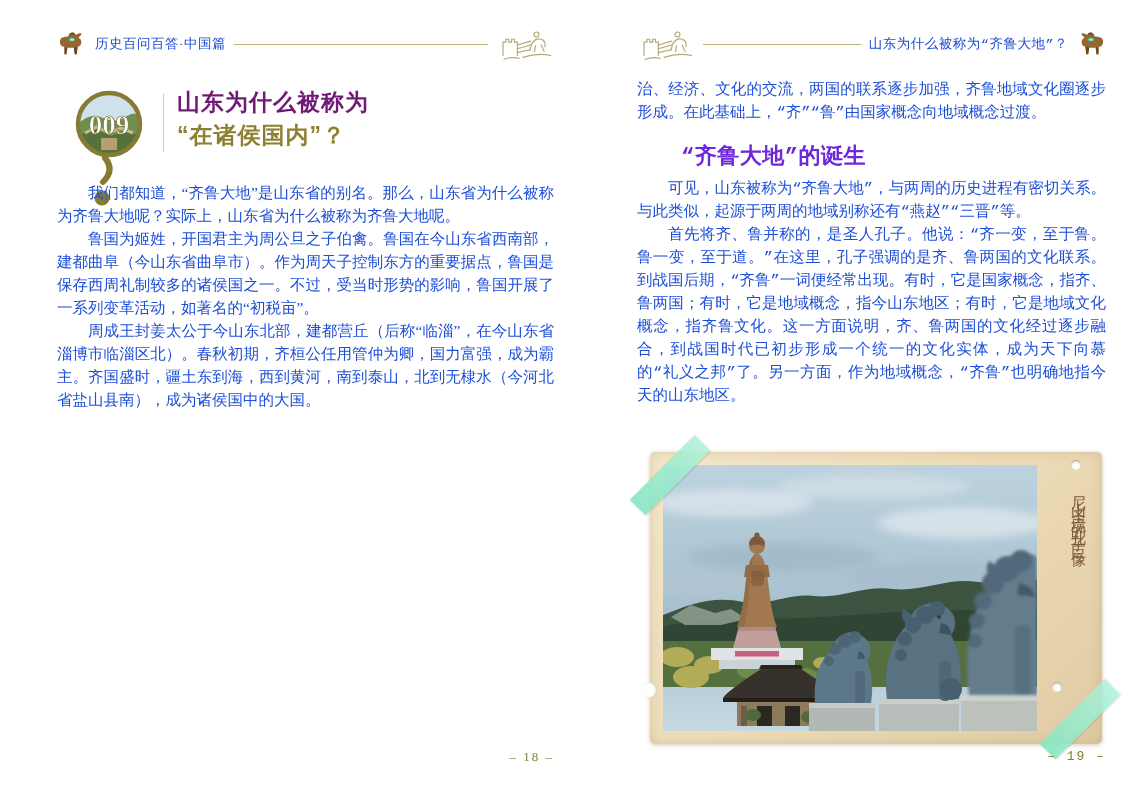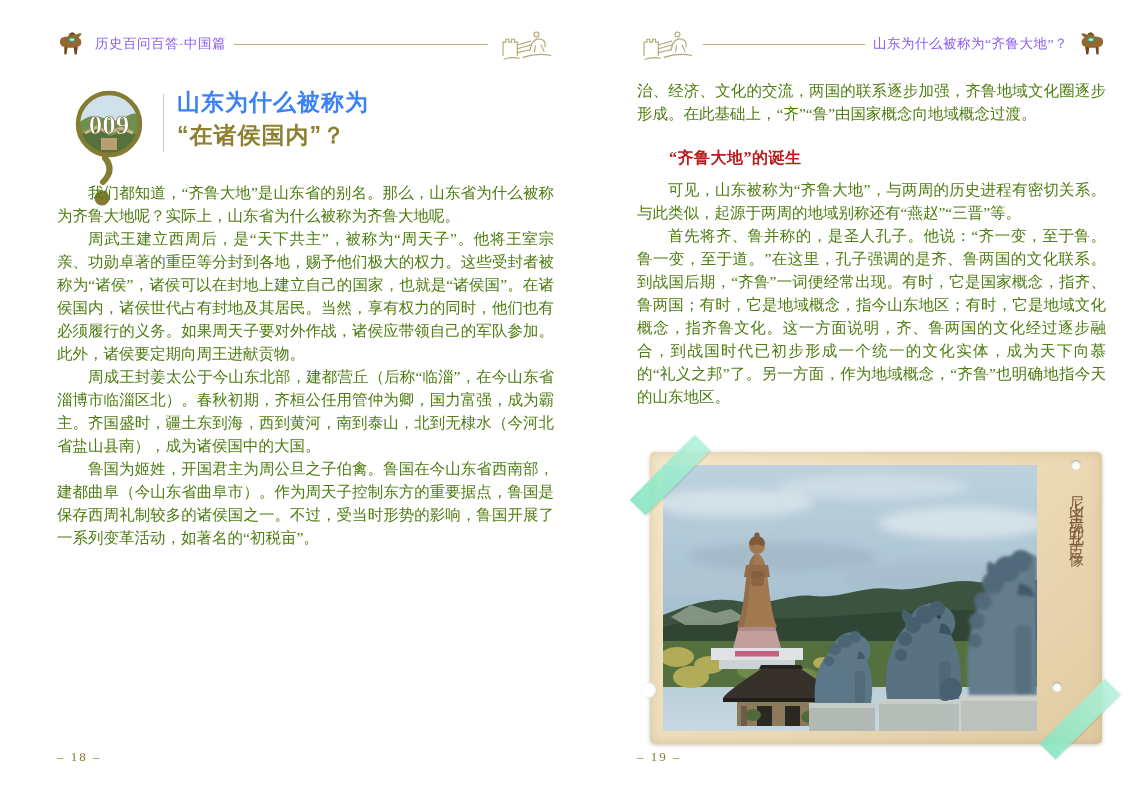--- a/index.html
+++ b/index.html
@@ -2,52 +2,52 @@
 <html><head>
 <meta charset="utf-8">
 <style>
   * { margin:0; padding:0; box-sizing:border-box; }
   html,body { width:1133px; height:800px; background:#ffffff; overflow:hidden;
               font-family:"Liberation Serif","DejaVu Serif",serif; }
   .spread { position:relative; width:1133px; height:800px; background:#fff; }
 
   .page { position:absolute; top:0; height:800px; }
   .page-left  { left:57px;  width:497px; }
-  .page-right { left:637px; width:469px; }
+  .page-right { left:637px; width:469px;font-family:Liberation Mono, monospace; }
 
   
   .running-head { position:absolute; top:26px; left:0; right:0; height:36px;
                   display:flex; align-items:center; gap:8px; }
-  .running-title { font-size:13.5px; color:#8b5cf6; letter-spacing:.5px; white-space:nowrap; }
+  .running-title { font-size:13.5px; color:#1d4ed8; letter-spacing:.5px; white-space:nowrap; }
   .head-rule { flex:1; height:0; border-top:1px solid #b9b077; }
   .horse { width:30px; height:28px; flex:0 0 auto; }
   .horse.mirror { transform:scaleX(-1); }
   .seal { width:58px; height:42px; flex:0 0 auto; opacity:.9; }
 
   
   .title-block { position:absolute; top:84px; left:0; right:0; height:130px; }
   .q-badge { position:absolute; left:8px; top:2px; width:88px; height:126px; }
   .title-sep { position:absolute; left:106px; top:10px; height:58px; width:0;
                border-left:1px solid #cfcab0; }
   .q-title { position:absolute; left:120px; top:2px;
              font-family:"Liberation Sans","DejaVu Sans",sans-serif; font-weight:bold; }
-  .q-title .t1 { font-size:23px; color:#3b82f6; line-height:32px; letter-spacing:1px;text-align:right;}
+  .q-title .t1 { font-size:23px; color:#701a75; line-height:32px; letter-spacing:1px;text-align:right;}
   .q-title .t2 { font-size:23px; color:#8d8030; line-height:34px; letter-spacing:1px;}
 
   
   .content { position:absolute; left:0; right:0; }
   .page-left  .content { top:181px; }
   .page-right .content { top:79px; }
-  .content p { font-size:15.5px; line-height:23px; color:#4d7c0f;
+  .content p { font-size:15.5px; line-height:23px; color:#1d4ed8;
                text-align:justify; text-indent:2em; }
   .content p.no-indent { text-indent:0; }
-  .content h3 { font-size:16px; line-height:23px; color:#b91c1c; font-weight:bold;
+  .content h3 { font-size:22px; line-height:23px; color:#6d28d9; font-weight:bold;
                 text-indent:2em; margin:21px 0 9px 0; letter-spacing:.5px; }
 
-  .folio { position:absolute; top:749px; left:0; right:0; text-align:left;
+  .folio { position:absolute; top:749px; left:0; right:0; text-align:right;
            font-size:13px; color:#877d33; letter-spacing:2px; }
 
   
   .photo-frame { position:absolute; left:13px; top:452px; width:452px; height:292px;
                  background:linear-gradient(135deg,#f4e7ca 0%,#ecdab6 55%,#e0cba2 100%);
                  border-radius:5px;
                  box-shadow:0 1px 4px rgba(120,95,50,.35), inset 0 0 12px rgba(150,120,70,.25); }
   .photo { position:absolute; left:13px; top:13px; width:374px; height:266px;
            background:#9db6c6; overflow:hidden; box-shadow:inset 0 0 6px rgba(60,60,60,.4); }
   .photo svg { display:block; width:100%; height:100%; }
@@ -117,23 +117,22 @@
       </svg>
       <span class="title-sep"></span>
       <div class="q-title">
         <div class="t1">山东为什么被称为</div>
         <div class="t2">“在诸侯国内”？</div>
       </div>
     </div>
 
     <div class="content">
       <p>我们都知道，“齐鲁大地”是山东省的别名。那么，山东省为什么被称为齐鲁大地呢？实际上，山东省为什么被称为齐鲁大地呢。</p>
-      <p>周武王建立西周后，是“天下共主”，被称为“周天子”。他将王室宗亲、功勋卓著的重臣等分封到各地，赐予他们极大的权力。这些受封者被称为“诸侯”，诸侯可以在封地上建立自己的国家，也就是“诸侯国”。在诸侯国内，诸侯世代占有封地及其居民。当然，享有权力的同时，他们也有必须履行的义务。如果周天子要对外作战，诸侯应带领自己的军队参加。此外，诸侯要定期向周王进献贡物。</p>
+      <p>鲁国为姬姓，开国君主为周公旦之子伯禽。鲁国在今山东省西南部，建都曲阜（今山东省曲阜市）。作为周天子控制东方的重要据点，鲁国是保存西周礼制较多的诸侯国之一。不过，受当时形势的影响，鲁国开展了一系列变革活动，如著名的“初税亩”。</p>
       <p>周成王封姜太公于今山东北部，建都营丘（后称“临淄”，在今山东省淄博市临淄区北）。春秋初期，齐桓公任用管仲为卿，国力富强，成为霸主。齐国盛时，疆土东到海，西到黄河，南到泰山，北到无棣水（今河北省盐山县南），成为诸侯国中的大国。</p>
-      <p>鲁国为姬姓，开国君主为周公旦之子伯禽。鲁国在今山东省西南部，建都曲阜（今山东省曲阜市）。作为周天子控制东方的重要据点，鲁国是保存西周礼制较多的诸侯国之一。不过，受当时形势的影响，鲁国开展了一系列变革活动，如著名的“初税亩”。</p>
     </div>
 
     <div class="folio">– 18 –</div>
   </div>
 
   <div class="page page-right">
 
     <div class="running-head">
       <svg class="seal" viewBox="0 0 60 44">
         <g stroke="#a99f66" stroke-width="1.2" fill="none" stroke-linecap="round">

